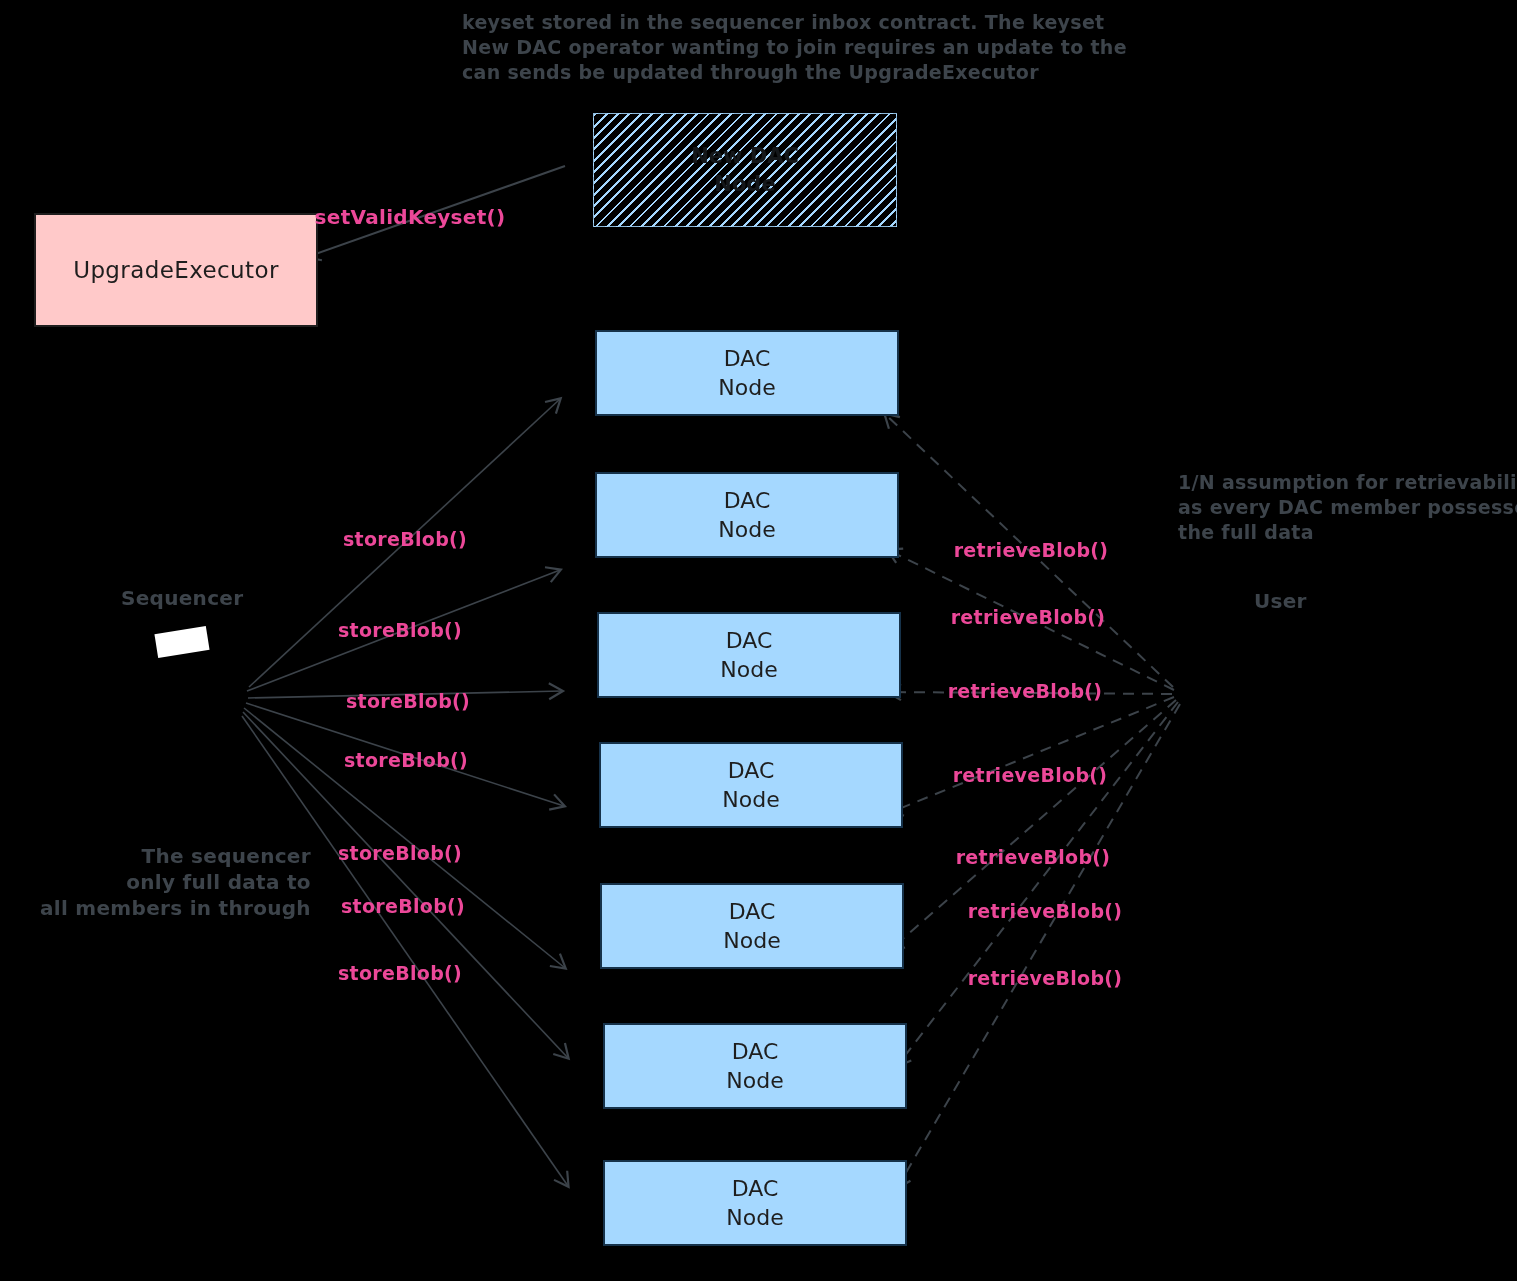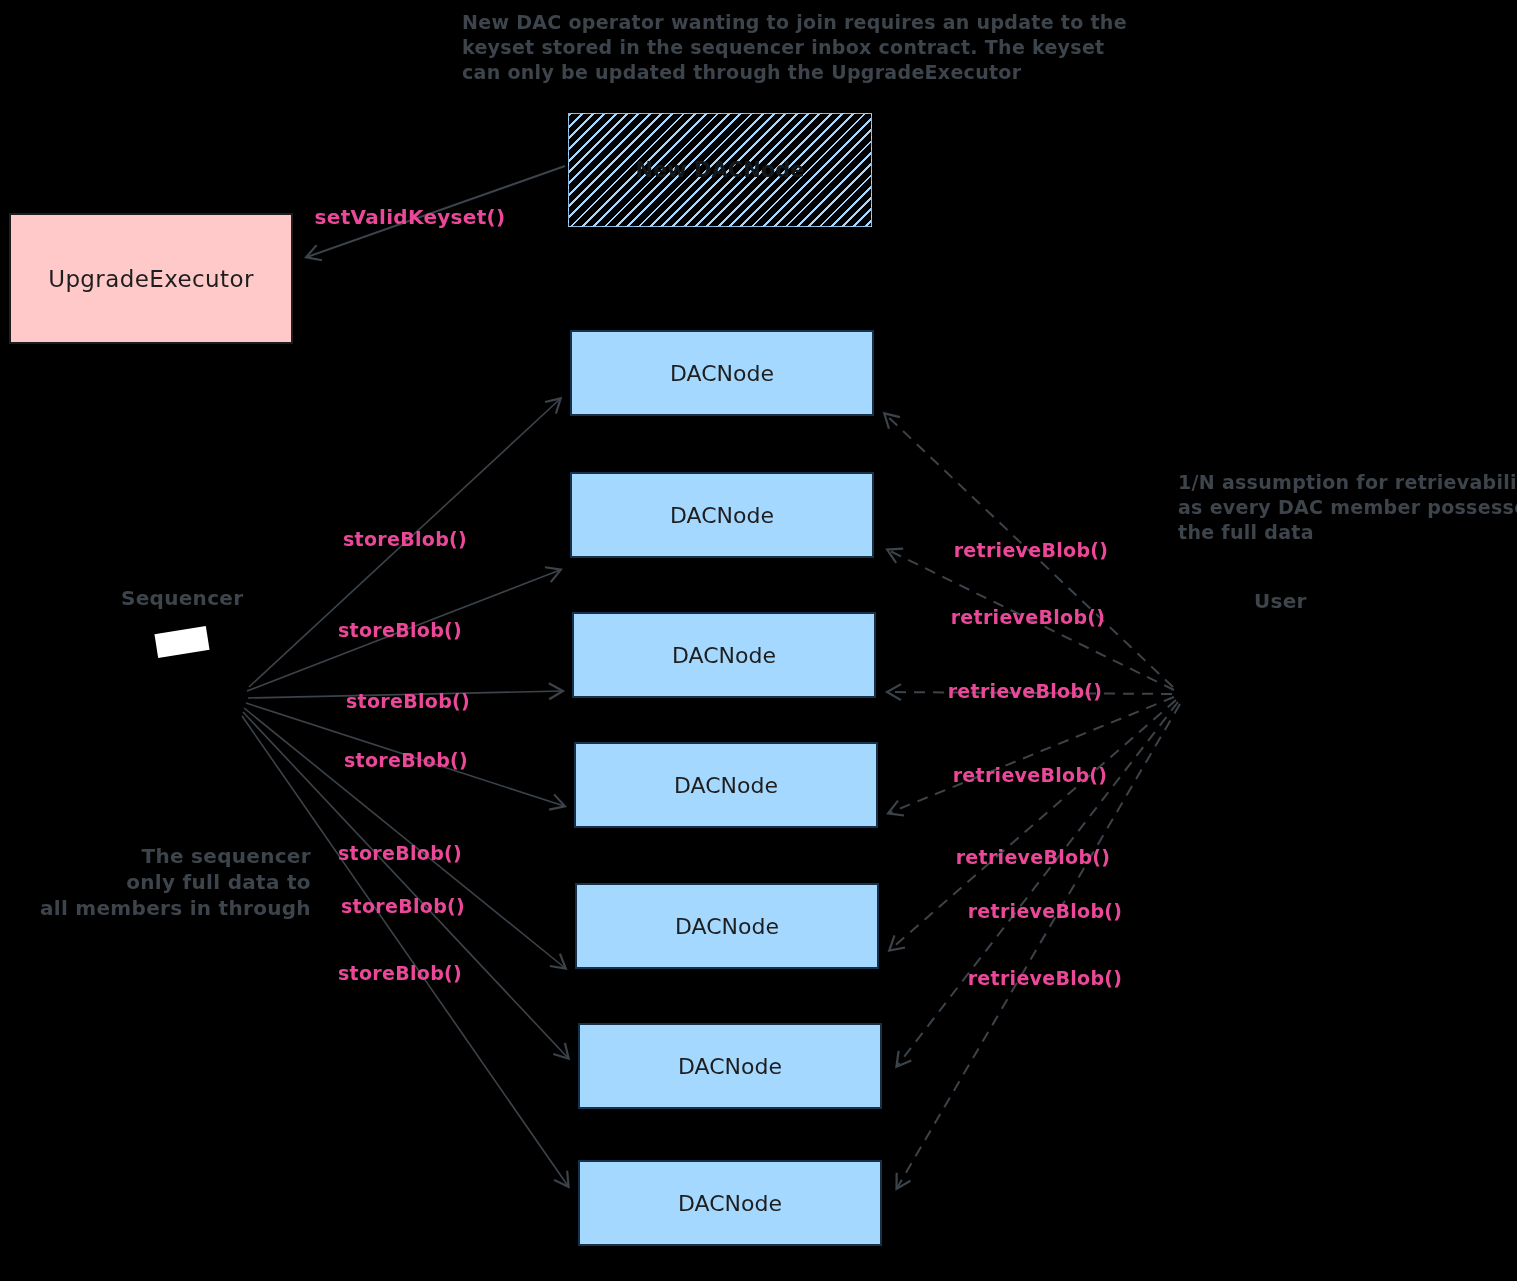--- a/index.html
+++ b/index.html
@@ -12,23 +12,23 @@
   .annot { position:absolute; color:#3d444b; font-size:19px; line-height:25px;
            letter-spacing:0.3px; white-space:nowrap; font-weight:600;}
   .annot div { white-space:nowrap; }
   .annot.left-note { font-size:20px; line-height:26px;text-align:right; }
 
   .hand-label { position:absolute; transform:translate(-50%,-50%); color:#ec4899;
                 font-size:19px; white-space:nowrap; letter-spacing:0.3px; font-weight:600;}
   .plain-label { position:absolute; color:#3d444b; font-size:20px;
                  white-space:nowrap; letter-spacing:0.3px; font-weight:600;}
 
-  .box { position:absolute; box-sizing:border-box; display:flex; flex-direction:row;
-         align-items:center; justify-content:center; text-align:center; }
-  .executor-box { left:9px; top:213px; width:284px; height:131px;
+  .box { position:absolute; box-sizing:border-box; display:flex; flex-direction:column;
+         align-items:center; justify-content:center; text-align:center;margin-left:25px; }
+  .executor-box { left:9px; top:213px; width:284px; height:114px;
                   background:#ffc9c9; border:2px solid #1e1e1e;
                   color:#1e1e1e; font-size:23px; letter-spacing:0.4px; }
   .hatched-box { left:568px; top:113px; width:304px; height:114px;
                  border:1px solid rgba(165,216,255,0.85);
                  background:repeating-linear-gradient(135deg,
                    #a5d8ff 0px, #a5d8ff 2px, transparent 2px, transparent 8px);
                  color:#14171a; font-size:21px; line-height:28px; font-weight:600;}
   .dac-node { width:304px; height:86px; background:#a5d8ff; border:2px solid #16324a;
               color:#1e1e1e; font-size:22px; line-height:29px; }
 
@@ -59,23 +59,23 @@
         <line x1="1172" y1="694" x2="888" y2="692" stroke="#3c434a" stroke-width="2" stroke-dasharray="11 8" marker-end="url(#ah)"></line>
         <line x1="1174" y1="697" x2="889" y2="813" stroke="#3c434a" stroke-width="2" stroke-dasharray="11 8" marker-end="url(#ah)"></line>
         <line x1="1176" y1="700" x2="890" y2="950" stroke="#3c434a" stroke-width="2" stroke-dasharray="11 8" marker-end="url(#ah)"></line>
         <line x1="1178" y1="702" x2="897" y2="1066" stroke="#3c434a" stroke-width="2" stroke-dasharray="11 8" marker-end="url(#ah)"></line>
         <line x1="1180" y1="704" x2="897" y2="1188" stroke="#3c434a" stroke-width="2" stroke-dasharray="11 8" marker-end="url(#ah)"></line>
         <line x1="565" y1="166" x2="307" y2="257" stroke="#3c434a" stroke-width="2" marker-end="url(#ah)"></line>
       </g>
   </svg>
 
   <div class="annot" style="left:462px; top:10px;">
+    <div>keyset stored in the sequencer inbox contract. The keyset</div>
     <div>New DAC operator wanting to join requires an update to the</div>
-    <div>keyset stored in the sequencer inbox contract. The keyset</div>
-    <div>can only be updated through the UpgradeExecutor</div>
+    <div>can sends be updated through the UpgradeExecutor</div>
   </div>
 
   <div class="box hatched-box">
     <div>New DAC</div>
     <div>Node</div>
   </div>
 
   <div class="box executor-box">
     <div>UpgradeExecutor</div>
   </div>

